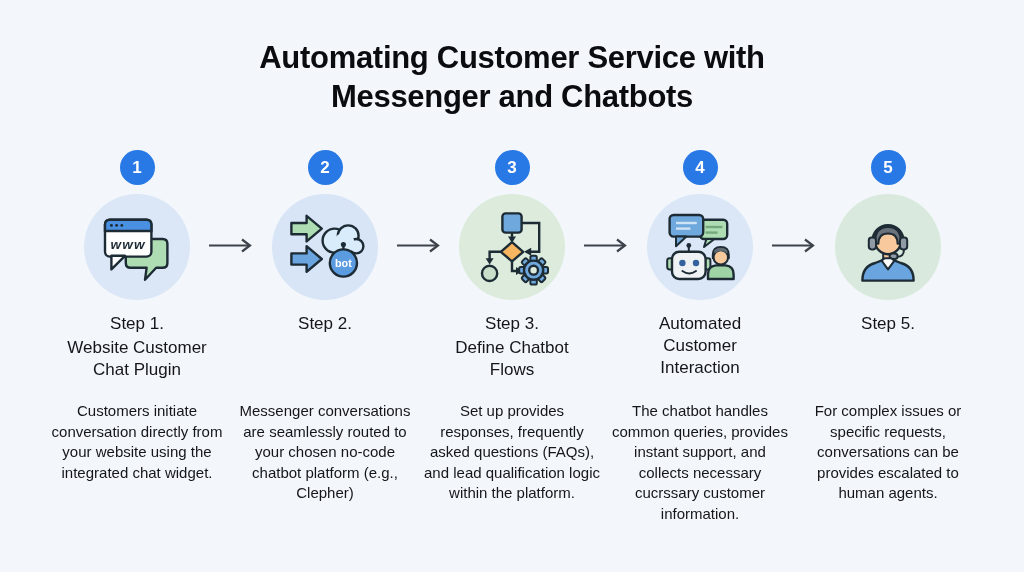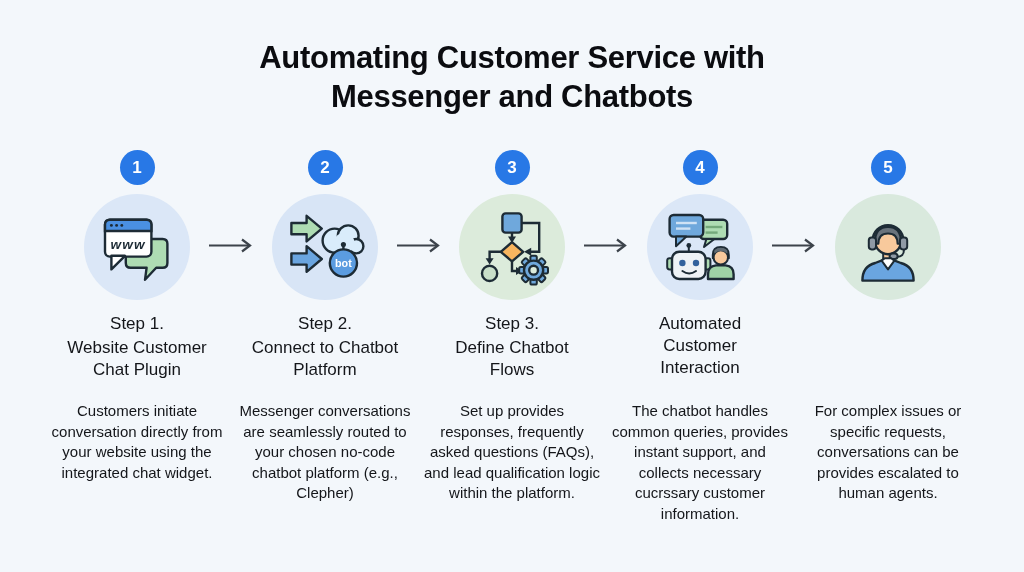--- a/index.html
+++ b/index.html
@@ -141,21 +141,20 @@
         </g>
         <circle cx="74" cy="45" r="13" fill="#d9ecfb"></circle>
         <line x1="73" y1="50" x2="73" y2="56" stroke="#1d2b35" stroke-width="3"></line>
         <circle cx="73" cy="47" r="3.2" fill="#1d2b35"></circle>
         <circle cx="73" cy="70" r="17" fill="#5b9ce0" stroke="#1d2b35" stroke-width="3"></circle>
         <text x="73" y="75" text-anchor="middle" font-family="Liberation Sans, sans-serif" font-size="13.5" font-weight="bold" fill="#ffffff">bot</text>
       </svg>
     </div>
     <div class="title-block">
       <div class="step-label">Step 2.</div>
-      <div class="step-name">Connect to Chatbot Platform</div>
     </div>
     <div class="step-desc">Messenger conversations are seamlessly routed to your chosen no-code chatbot platform (e.g., Clepher)</div>
   </div>
 
   <div class="step-col col-3">
     <div class="badge" style="background: rgb(40, 120, 230);">3</div>
     <div class="icon-circle" style="background: rgb(220, 235, 219);">
       <svg viewBox="0 0 100 100">
         <path d="M62 20 H84 V56 H72" fill="none" stroke="#1d2b35" stroke-width="3"></path>
         <path d="M74 51 L65 56 L74 61 Z" fill="#1d2b35"></path>
@@ -234,20 +233,21 @@
         <path d="M31 42 A19 19 0 0 1 69 42" fill="none" stroke="#1d2b35" stroke-width="3.5"></path>
         <rect x="26" y="38" width="9" height="15" rx="3.5" fill="#8f9aa5" stroke="#1d2b35" stroke-width="2.5"></rect>
         <rect x="65" y="38" width="9" height="15" rx="3.5" fill="#8f9aa5" stroke="#1d2b35" stroke-width="2.5"></rect>
         <path d="M70 53 Q70 63 60 62" fill="none" stroke="#1d2b35" stroke-width="2.5"></path>
         <rect x="52" y="58" width="10" height="7" rx="3.5" fill="#8f9aa5" stroke="#1d2b35" stroke-width="2.5"></rect>
         <path d="M18 92 Q18 74 34 70 L44 66 H56 L66 70 Q82 74 82 92 Z" fill="#6aa5e0" stroke="#1d2b35" stroke-width="3" stroke-linejoin="round"></path>
         <path d="M42 67 L50 78 L58 67 L54 64 H46 Z" fill="#ffffff" stroke="#1d2b35" stroke-width="2.5" stroke-linejoin="round"></path>
       </svg>
     </div>
     <div class="title-block">
+      <div class="step-label">Step 5.</div>
     </div>
     <div class="step-desc">For complex issues or specific requests, conversations can be provides escalated to human agents.</div>
   </div>
 
   <div class="flow-arrow arrow-1">
     <svg viewBox="0 0 48 17">
         <line x1="2" y1="8.5" x2="42" y2="8.5" stroke="#3c434b" stroke-width="2.2"></line>
         <polyline points="35,2.5 43,8.5 35,14.5" fill="none" stroke="#3c434b" stroke-width="2.2"></polyline>
       </svg>
   </div>

